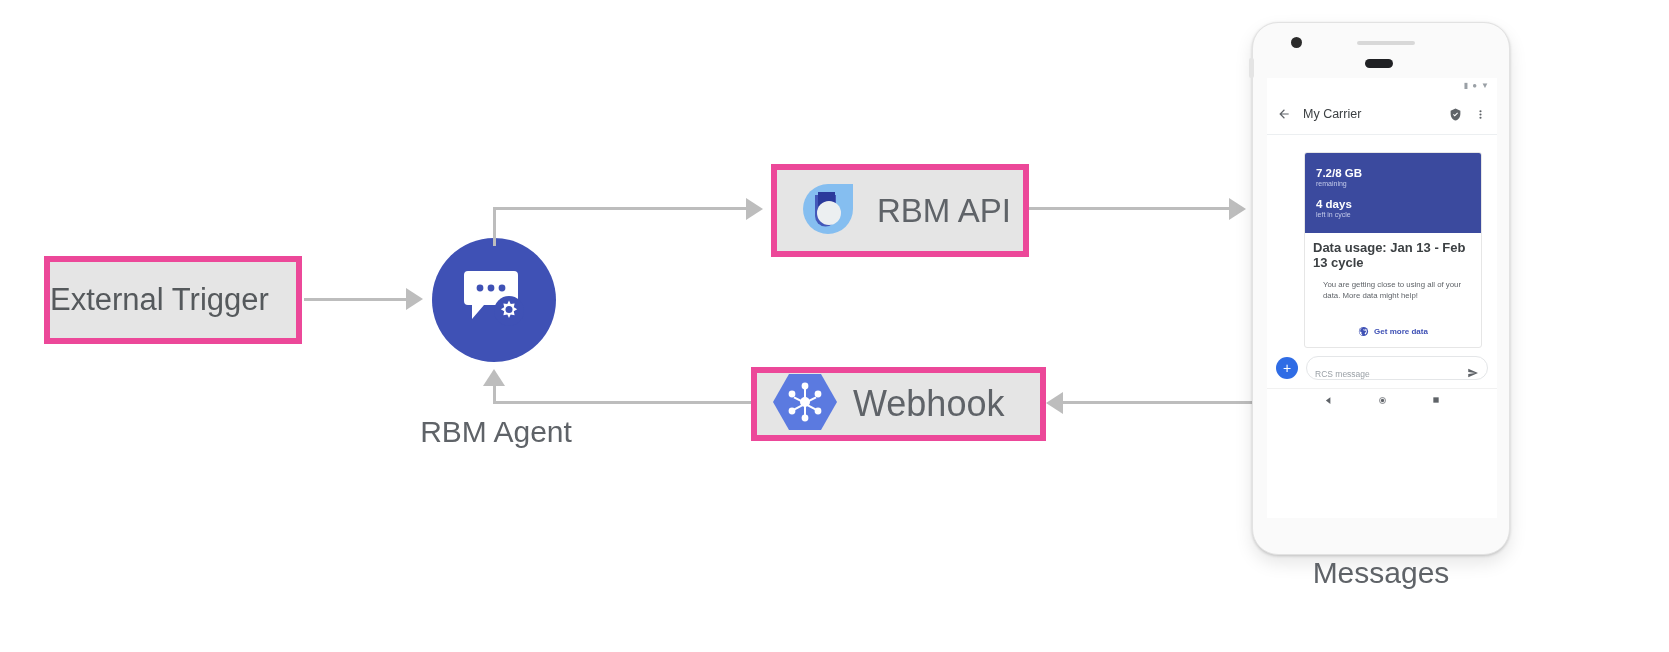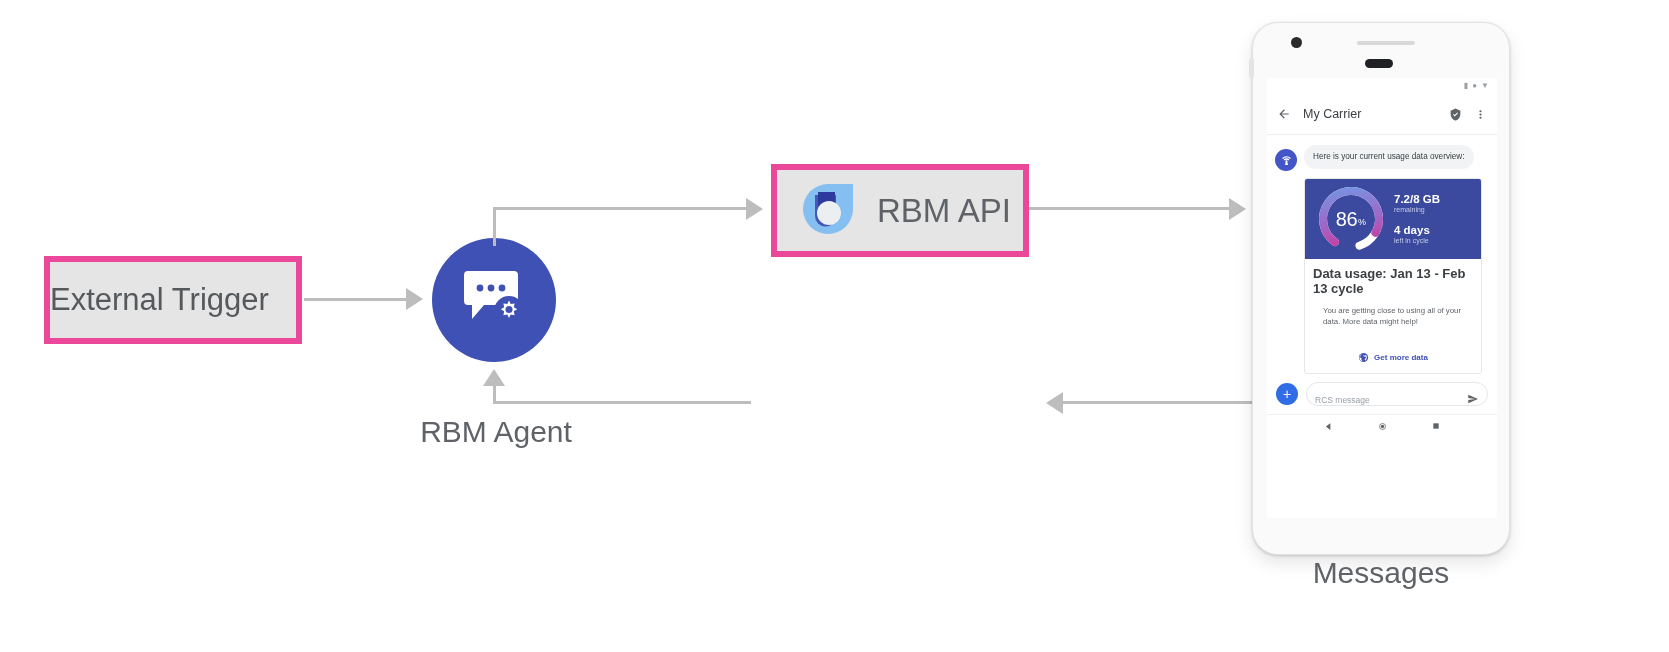--- a/index.html
+++ b/index.html
@@ -139,20 +139,38 @@
     </span>
     <span class="node-label">RBM API</span>
   </div>
 
   <div class="ln hln" style="left:1029px;top:207px;width:200px;"></div>
   <div class="arrowhead ah-right" style="left:1229px;top:198px;"></div>
 
   <div class="ln hln" style="left:1063px;top:401px;width:190px;"></div>
   <div class="arrowhead ah-left" style="left:1046px;top:392px;"></div>
 
+  <div class="node-box" id="webhook-box">
+    <span>
+      <svg width="64" height="60" viewBox="0 0 64 60" aria-hidden="true">
+        <polygon points="16,2 48,2 64,30 48,58 16,58 0,30" fill="#5b7ae0"></polygon>
+        <g fill="#ffffff">
+          <circle cx="32" cy="30" r="5"></circle>
+          <circle cx="19" cy="22" r="3.4"></circle>
+          <circle cx="45" cy="22" r="3.4"></circle>
+          <circle cx="19" cy="39" r="3.4"></circle>
+          <circle cx="45" cy="39" r="3.4"></circle>
+          <circle cx="32" cy="46" r="3.4"></circle>
+          <circle cx="32" cy="14" r="3.4"></circle>
+          <path d="M31 16h2v10h-2zM31 34h2v10h-2zM21.5 24.5l8 4-1 1.8-8-4zM34.5 28.5l8-4 1 1.8-8 4zM21 36.5l8.5-4.5 1 1.8-8.5 4.5zM34.5 32l8.5 4.5-1 1.8L33.5 33.8z"></path>
+        </g>
+      </svg>
+    </span>
+    <span class="node-label">Webhook</span>
+  </div>
 
   <div class="ln hln" style="left:493px;top:401px;width:258px;"></div>
   <div class="ln" style="position:absolute;background:#bdbdbd;left:493px;top:386px;width:3px;height:16px;"></div>
   <div class="arrowhead ah-up" style="left:483px;top:369px;"></div>
 
   <div id="phone">
     <div id="phone-cam"></div>
     <div id="phone-speaker-top"></div>
     <div id="phone-earpiece"></div>
     <div id="phone-sidebtn"></div>
@@ -179,53 +197,23 @@
             </svg>
         </span>
         <span class="appbar-ico">
           <svg width="13" height="13" viewBox="0 0 24 24">
               <path fill="currentColor" d="M12 8a2 2 0 1 0 0-4 2 2 0 0 0 0 4zm0 2a2 2 0 1 0 0 4 2 2 0 0 0 0-4zm0 6a2 2 0 1 0 0 4 2 2 0 0 0 0-4z"></path>
             </svg>
         </span>
       </div>
 
       <div id="conversation">
-        <div class="msg-row">
-          <div id="sender-avatar">
-            <svg width="15" height="15" viewBox="0 0 24 24">
-              <path fill="#fff" d="M12 7.2c2.1 0 4 .8 5.5 2.2l1.5-1.6A10.3 10.3 0 0 0 12 5a10.3 10.3 0 0 0-7 2.8l1.5 1.6A7.9 7.9 0 0 1 12 7.2z"></path>
-              <path fill="#fff" d="M12 10.6c1.2 0 2.3.5 3.1 1.3l1.5-1.5A6.6 6.6 0 0 0 12 8.5c-1.8 0-3.4.7-4.6 1.9l1.5 1.5c.8-.8 1.9-1.3 3.1-1.3z"></path>
-              <path fill="#fff" d="M10.6 14.3h2.8l1 4.7h-4.8z"></path>
-              <circle cx="12" cy="13.2" r="1.7" fill="#fff"></circle>
-            </svg>
-          </div>
-          <div class="bubble">
-            <p>Here is your current usage data overview:</p>
-          </div>
-        </div>
 
         <div id="rich-card">
           <div id="usage-panel">
-            <div id="gauge-wrap">
-              <svg width="74" height="74" viewBox="0 0 74 74">
-                <defs>
-                  <linearGradient id="gaugeGrad" x1="0" y1="1" x2="1" y2="0">
-                    <stop offset="0%" stop-color="#6f9ce8"></stop>
-                    <stop offset="55%" stop-color="#a264c4"></stop>
-                    <stop offset="100%" stop-color="#e0218a"></stop>
-                  </linearGradient>
-                </defs>
-                <circle cx="37" cy="37" r="28" fill="none" stroke="#ffffff" stroke-width="8" stroke-linecap="round" stroke-dasharray="150 176" transform="rotate(125 37 37)"></circle>
-                <circle cx="37" cy="37" r="28" fill="none" stroke="url(#gaugeGrad)" stroke-width="8" stroke-linecap="round" stroke-dasharray="129 176" transform="rotate(125 37 37)"></circle>
-              </svg>
-              <div id="gauge-value">
-                <span class="num">86</span>
-                <span class="pct">%</span>
-              </div>
-            </div>
             <div id="usage-stats">
               <div class="stat">
                 <span class="big">7.2/8 GB</span>
                 <span class="sub">remaining</span>
               </div>
               <div class="stat">
                 <span class="big">4 days</span>
                 <span class="sub">left in cycle</span>
               </div>
             </div>

